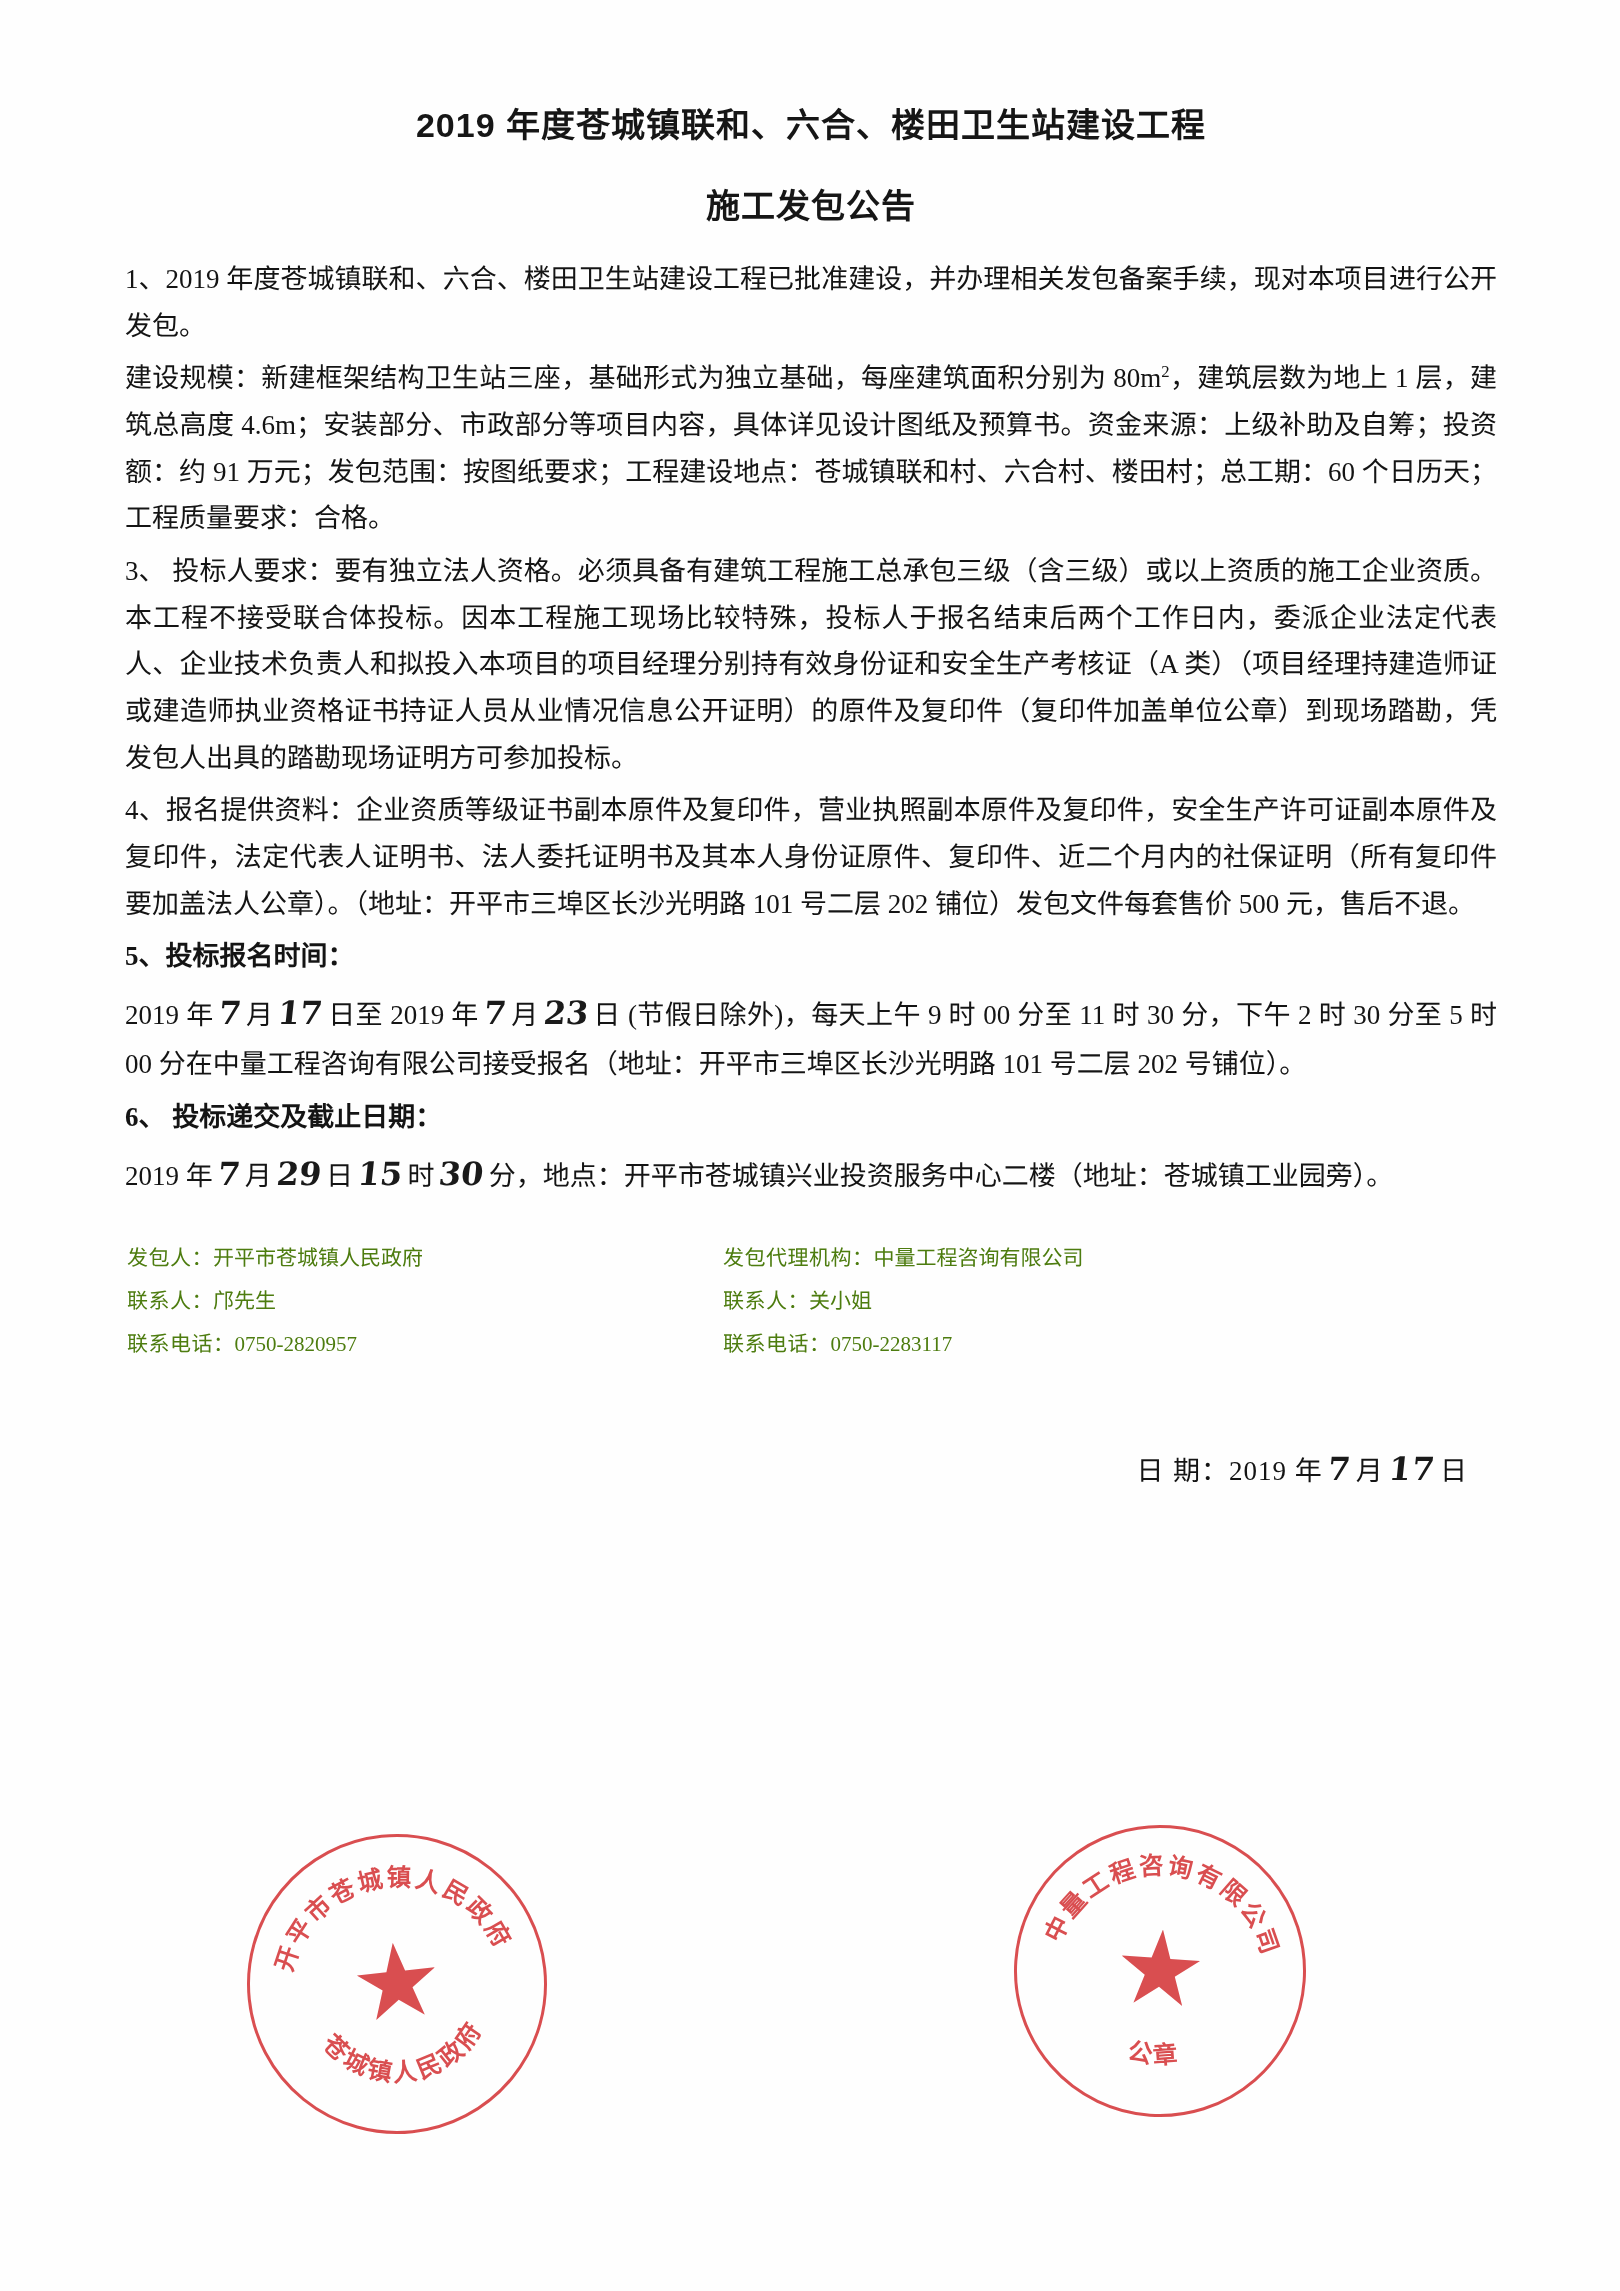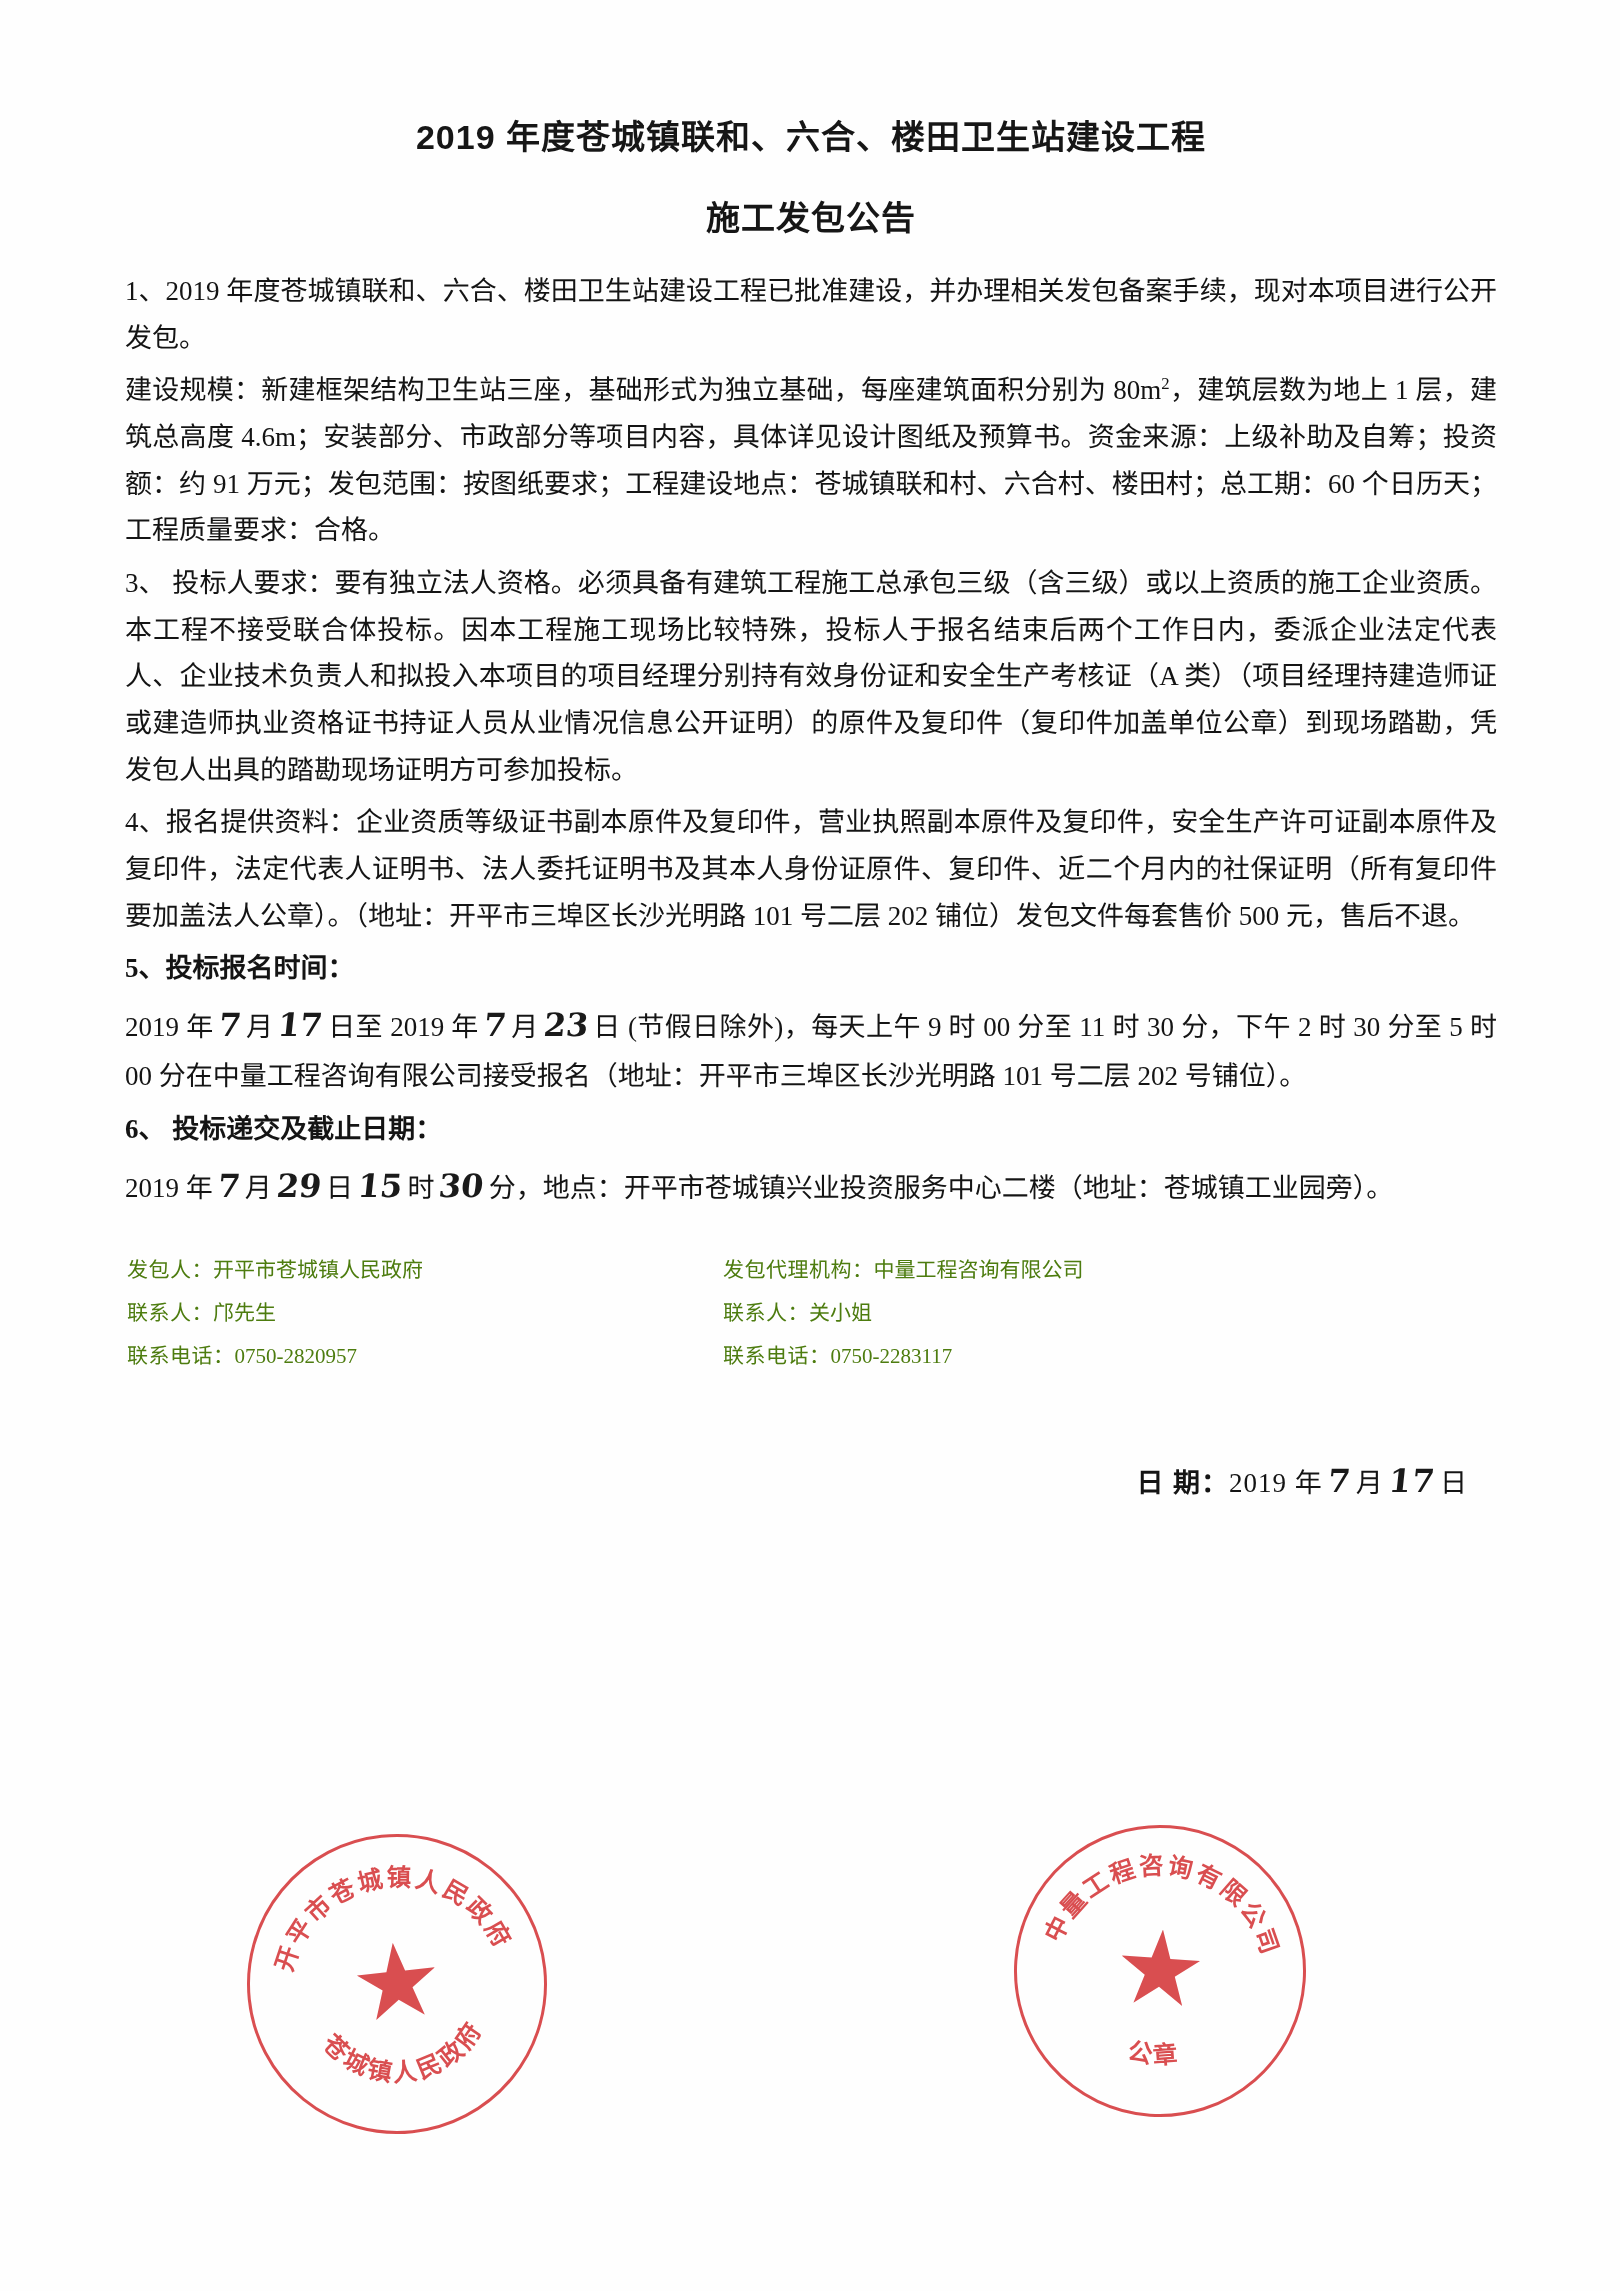--- a/index.html
+++ b/index.html
@@ -18,21 +18,21 @@
   .page {
     position: absolute;
     top: 0; left: 0;
     width: 1620px;
     height: 2292px;
     background: #fefefe;
   }
   .content {
     position: absolute;
     left: 125px;
-    top: 12px;
+    top: 0;
     width: 1372px;
   }
   .title-block {
     padding-top: 108px;
     text-align: center;
   }
   .title-line {
     font-family: "Liberation Sans", "DejaVu Sans", sans-serif;
     font-weight: bold;
     font-size: 34px;
@@ -87,21 +87,21 @@
   .sign-row span.label { letter-spacing: 0.5px; }
   .date-line {
     position: absolute;
     right: 29px;
     top: 212px;
     font-size: 27px;
     letter-spacing: 1px;
     color: #141414;
     white-space: nowrap;
   }
-  .date-line .lbl { font-family: "Liberation Sans", "DejaVu Sans", sans-serif; font-weight: bold; }
+  .date-line .lbl { font-family: "Liberation Sans", "DejaVu Sans", sans-serif; font-weight: normal; }
   
   .stamp {
     position: absolute;
     border-radius: 50%;
     border: 3.9px solid #d2282b;
     opacity: 0.82;
     pointer-events: none;
   }
   .stamp .star {
     position: absolute;

